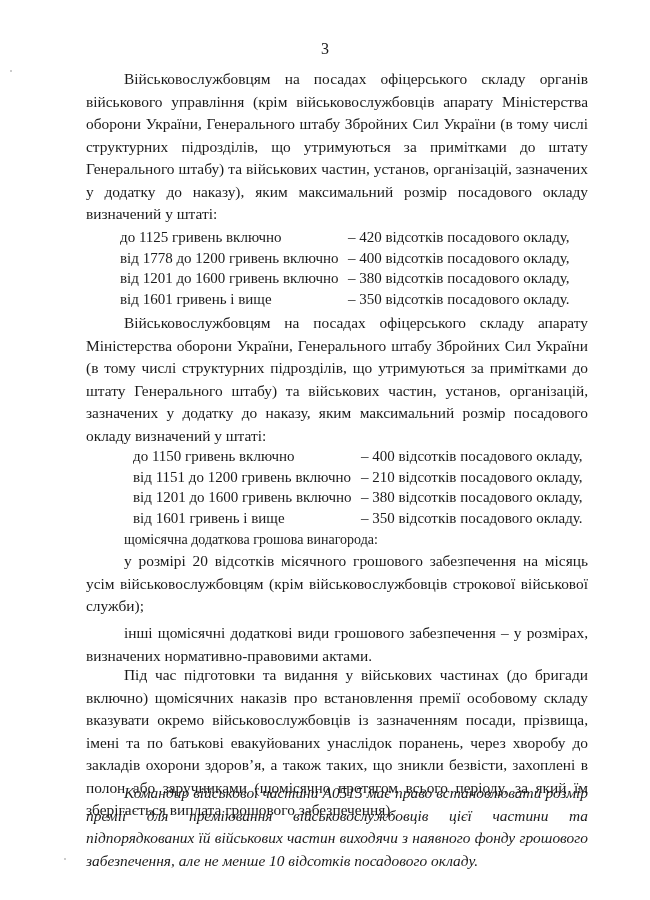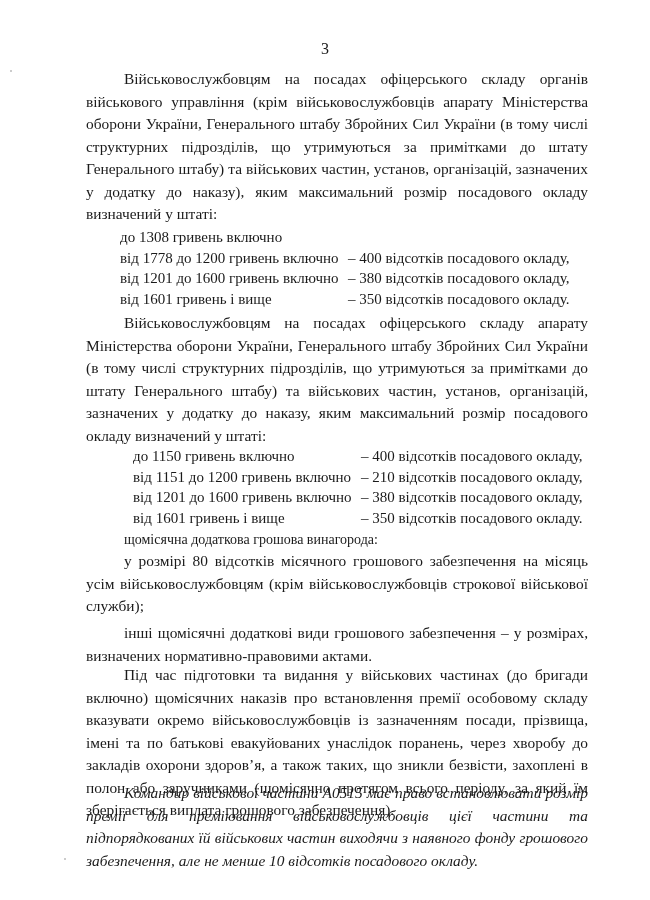--- a/index.html
+++ b/index.html
@@ -38,21 +38,22 @@
 <body>
 
 <div>
 
   <div class="page-number">3</div>
 
   <p class="para" style="top:68px;">Військовослужбовцям на посадах офіцерського складу органів військового управління (крім військовослужбовців апарату Міністерства оборони України, Генерального штабу Збройних Сил України (в тому числі структурних підрозділів, що утримуються за примітками до штату Генерального штабу) та військових частин, установ, організацій, зазначених у додатку до наказу), яким максимальний розмір посадового окладу визначений у штаті:</p>
 
   <div class="rates" style="top:227px;">
     <div class="rate-row">
-      <span class="rate-range">до 1308 гривень включно</span>
+      <span class="rate-range">до 1125 гривень включно</span>
+      <span class="rate-value">– 420 відсотків посадового окладу,</span>
     </div>
     <div class="rate-row">
       <span class="rate-range">від 1778 до 1200 гривень включно</span>
       <span class="rate-value">– 400 відсотків посадового окладу,</span>
     </div>
     <div class="rate-row">
       <span class="rate-range">від 1201 до 1600 гривень включно</span>
       <span class="rate-value">– 380 відсотків посадового окладу,</span>
     </div>
     <div class="rate-row">
@@ -77,21 +78,21 @@
       <span class="rate-value">– 380 відсотків посадового окладу,</span>
     </div>
     <div class="rate-row">
       <span class="rate-range">від 1601 гривень і вище</span>
       <span class="rate-value">– 350 відсотків посадового окладу.</span>
     </div>
   </div>
 
   <div class="subhead" style="top:530px;">щомісячна додаткова грошова винагорода:</div>
 
-  <p class="list-item" style="top:550px;">у розмірі 80 відсотків місячного грошового забезпечення на місяць усім військовослужбовцям (крім військовослужбовців строкової військової служби);</p>
+  <p class="list-item" style="top:550px;">у розмірі 20 відсотків місячного грошового забезпечення на місяць усім військовослужбовцям (крім військовослужбовців строкової військової служби);</p>
   <p class="list-item" style="top:622px;">інші щомісячні додаткові види грошового забезпечення – у розмірах, визначених нормативно-правовими актами.</p>
 
   <p class="para" style="top:664px;">Під час підготовки та видання у військових частинах (до бригади включно) щомісячних наказів про встановлення премії особовому складу вказувати окремо військовослужбовців із зазначенням посади, прізвища, імені та по батькові евакуйованих унаслідок поранень, через хворобу до закладів охорони здоров’я, а також таких, що зникли безвісти, захоплені в полон або заручниками (щомісячно протягом всього періоду, за який їм зберігається виплата грошового забезпечення).</p>
 
   <p class="para" style="top:782px;font-style:italic;">Командир військової частини А0515 має право встановлювати розмір премії для преміювання військовослужбовців цієї частини та підпорядкованих їй військових частин виходячи з наявного фонду грошового забезпечення, але не менше 10 відсотків посадового окладу.</p>
 
   <span class="speck" style="top:70px; left:10px;"></span>
   <span class="speck" style="top:858px; left:64px;"></span>
 </div>
 

